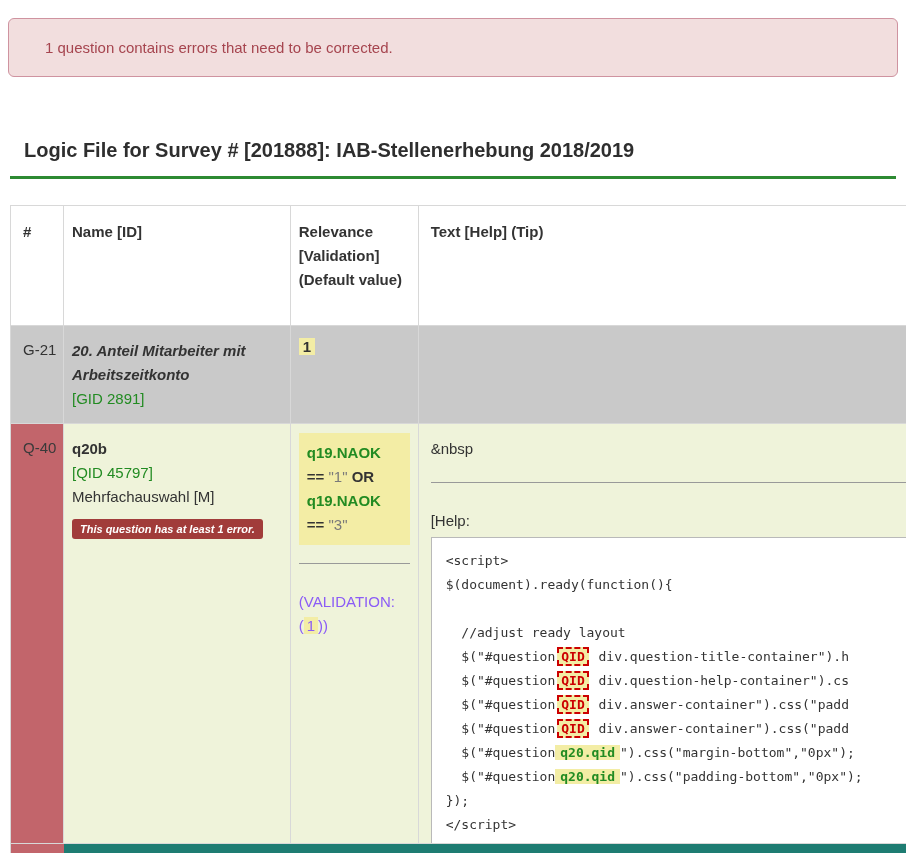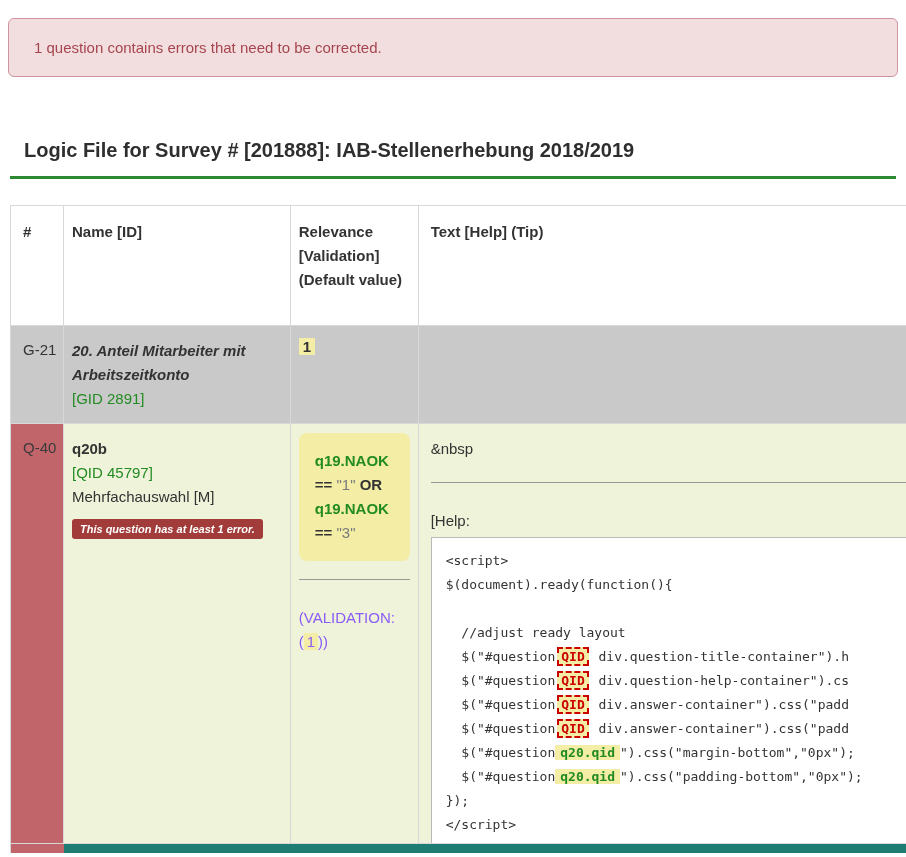--- a/index.html
+++ b/index.html
@@ -10,21 +10,21 @@
     color: #333;
     position: relative;
   }
 
   
   .alert {
     margin: 18px 8px 0 8px;
     background: #f2dede;
     border: 1px solid #cf93a0;
     border-radius: 6px;
-    padding: 20px 25px;
+    padding: 20px 36px;
     font-size: 15px;
     color: #a6454f;
   }
 
   
   .page-title {
     margin: 62px 24px 0 24px;
     font-size: 20px;
     font-weight: bold;
     color: #2e2e2e;
@@ -80,23 +80,22 @@
     font-size: 11px;
     font-weight: bold;
     font-style: italic;
     line-height: 14px;
     padding: 3px 8px;
     border-radius: 3px;
   }
 
   .relevance-box {
     background: #f3eda5;
-    padding: 16px;
+    padding: 8px;
     line-height: 24px;
-    border-radius: 8px;
   }
   .var-token { color: #228b22; font-weight: bold; }
   .op-token  { color: #333; font-weight: bold; }
   .str-token { color: #7a7a7a; }
 
   .cell-hr {
     border: none;
     border-top: 1px solid #999;
   }
   .c3 .cell-hr { margin: 18px 0 26px 0; }

